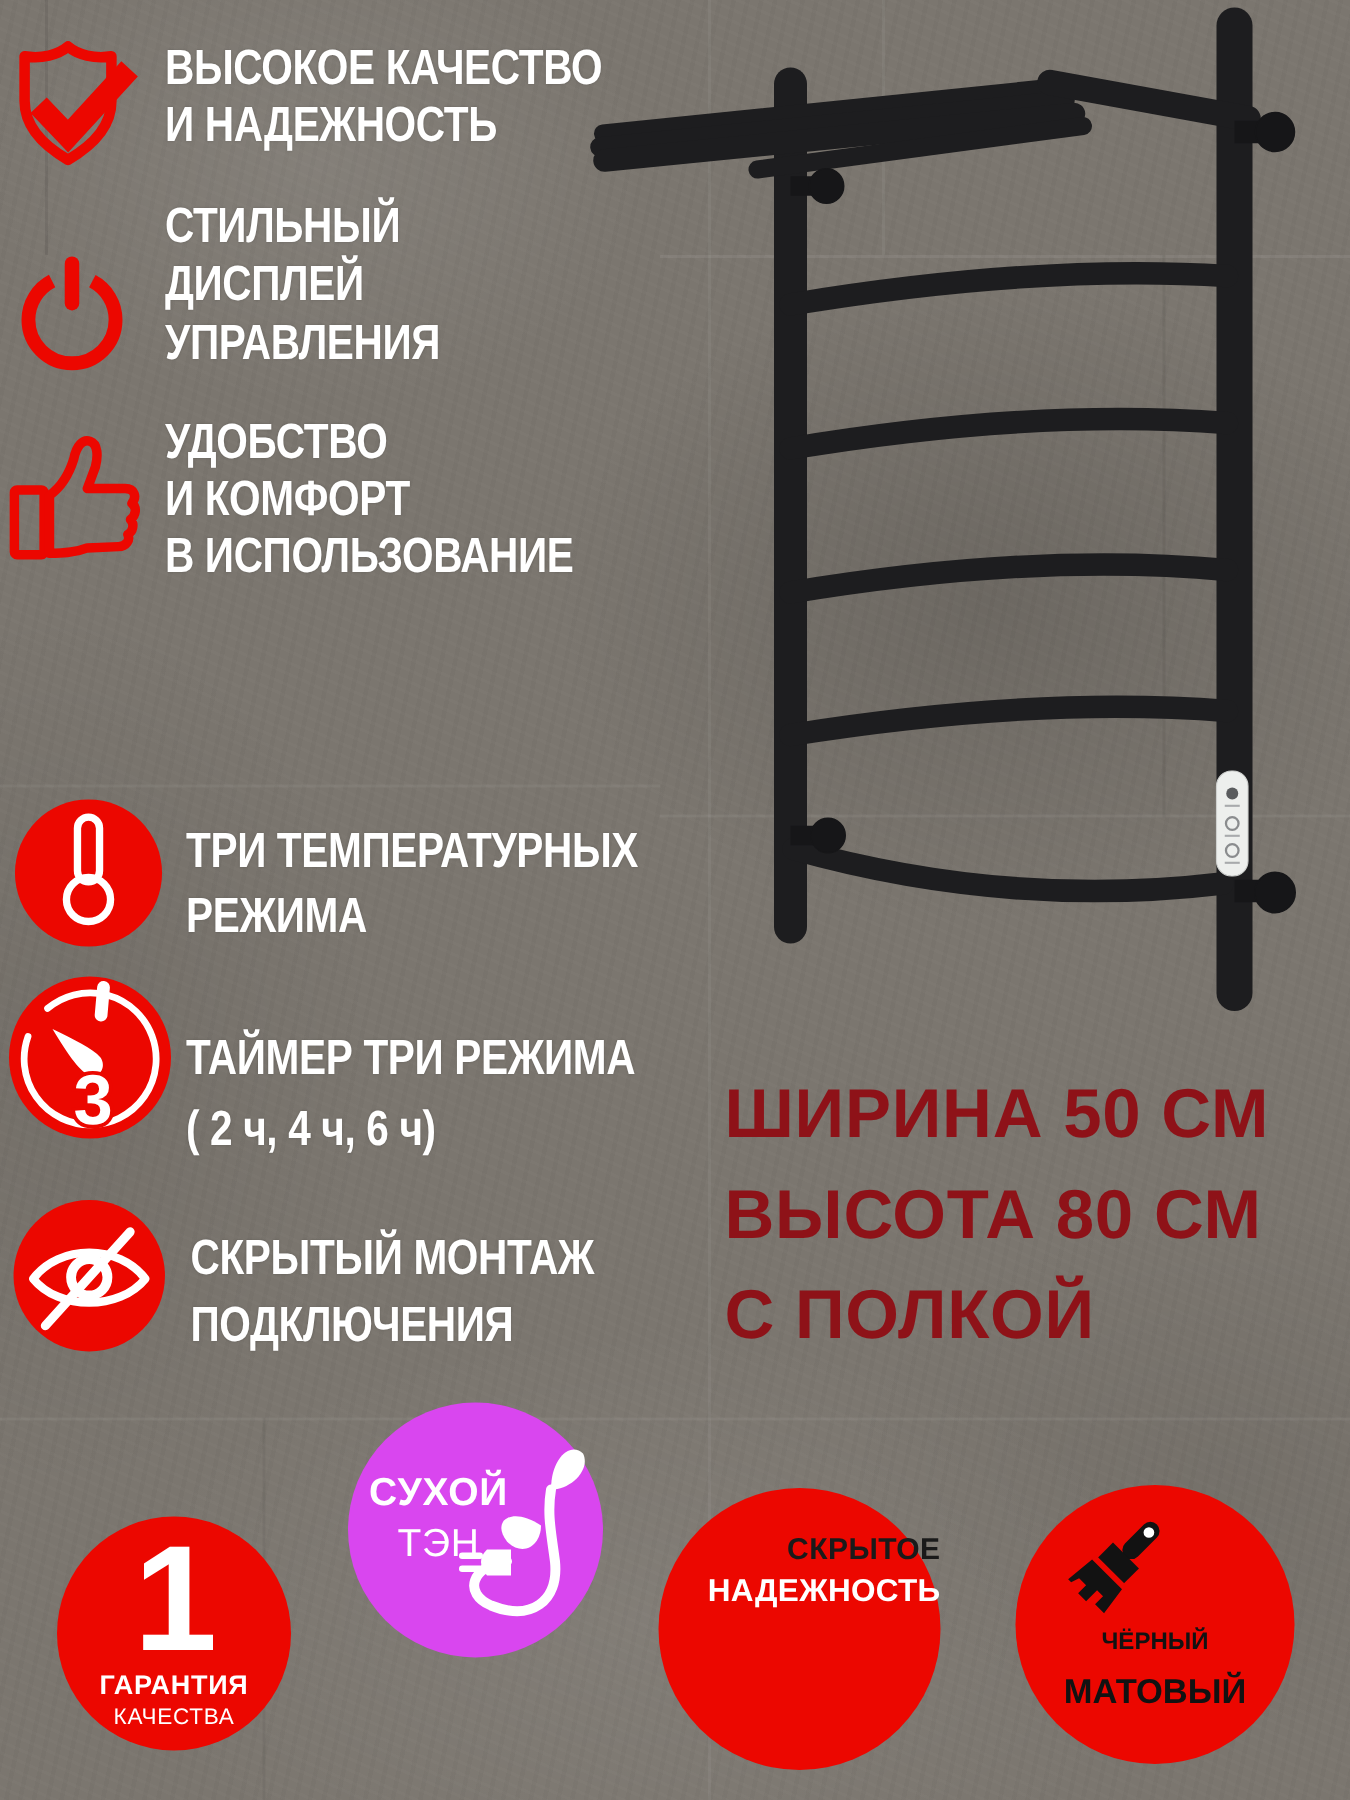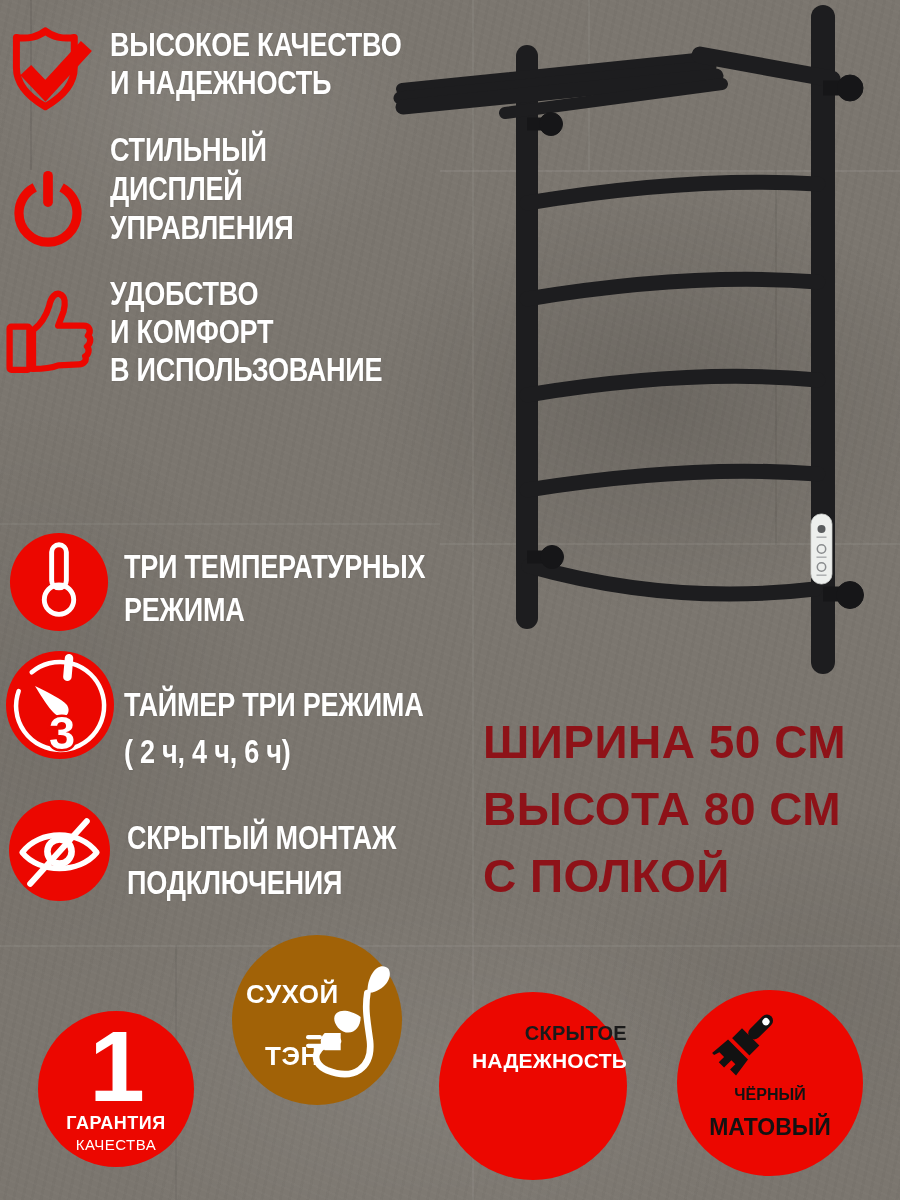--- a/index.html
+++ b/index.html
@@ -42,30 +42,30 @@
   
   .dims{
     position:absolute;left:483px;top:709px;z-index:2;
     color:#8e1218;font-weight:bold;font-size:46px;line-height:67px;
     letter-spacing:.5px;white-space:nowrap;
   }
   .dims span{display:block;}
   
   .badge{position:absolute;border-radius:50%;z-index:2;}
   .badge-red{background:#ec0700;}
-  .badge-green{background:#a16207;}
+  .badge-green{background:#d946ef;}
   .warranty{left:38px;top:1011px;width:156px;height:156px;color:#fff;text-align:center;}
   .warranty .row1{display:flex;justify-content:center;align-items:flex-start;margin-top:16px;height:78px;}
   .warranty .big1{font-size:100px;font-weight:bold;line-height:78px;letter-spacing:-2px;}
   .warranty .unit{font-size:49px;font-weight:bold;line-height:1;margin-top:18px;margin-left:2px;letter-spacing:-1px;}
   .warranty .g1{font-size:18px;font-weight:bold;margin-top:8px;letter-spacing:.5px;}
   .warranty .g2{font-size:15px;font-weight:400;margin-top:2px;letter-spacing:.5px;}
   .dry{left:232px;top:935px;width:170px;height:170px;color:#fff;}
   .dry .l1{position:absolute;left:14px;top:44px;font-size:26px;font-weight:bold;letter-spacing:.5px;}
-  .dry .l2{position:absolute;left:33px;top:78px;font-size:26px;font-weight:bold;letter-spacing:.5px;margin-top:28px;}
+  .dry .l2{position:absolute;left:33px;top:78px;font-size:26px;font-weight:normal;letter-spacing:.5px;}
   .dry svg{position:absolute;left:66px;top:20px;}
   .conn{left:439px;top:992px;width:188px;height:188px;text-align:right;}
   .conn .c1{display:block;margin-top:30px;font-size:20px;font-weight:bold;color:#1a1a1a;letter-spacing:.3px;}
   .conn .c2{display:block;margin-top:4px;font-size:21px;font-weight:bold;color:#fff;letter-spacing:.2px;}
   .conn .c3{display:block;margin-top:4px;font-size:38px;font-weight:bold;color:#fff;letter-spacing:.5px;}
   .finish{left:677px;top:990px;width:186px;height:186px;text-align:center;color:#121212;}
   .finish svg{position:absolute;left:22px;top:14px;}
   .finish .n1{position:absolute;left:0;width:100%;top:96px;font-size:16px;font-weight:bold;}
   .finish .n2{position:absolute;left:0;width:100%;top:124px;font-size:23px;font-weight:bold;}
 </style>

